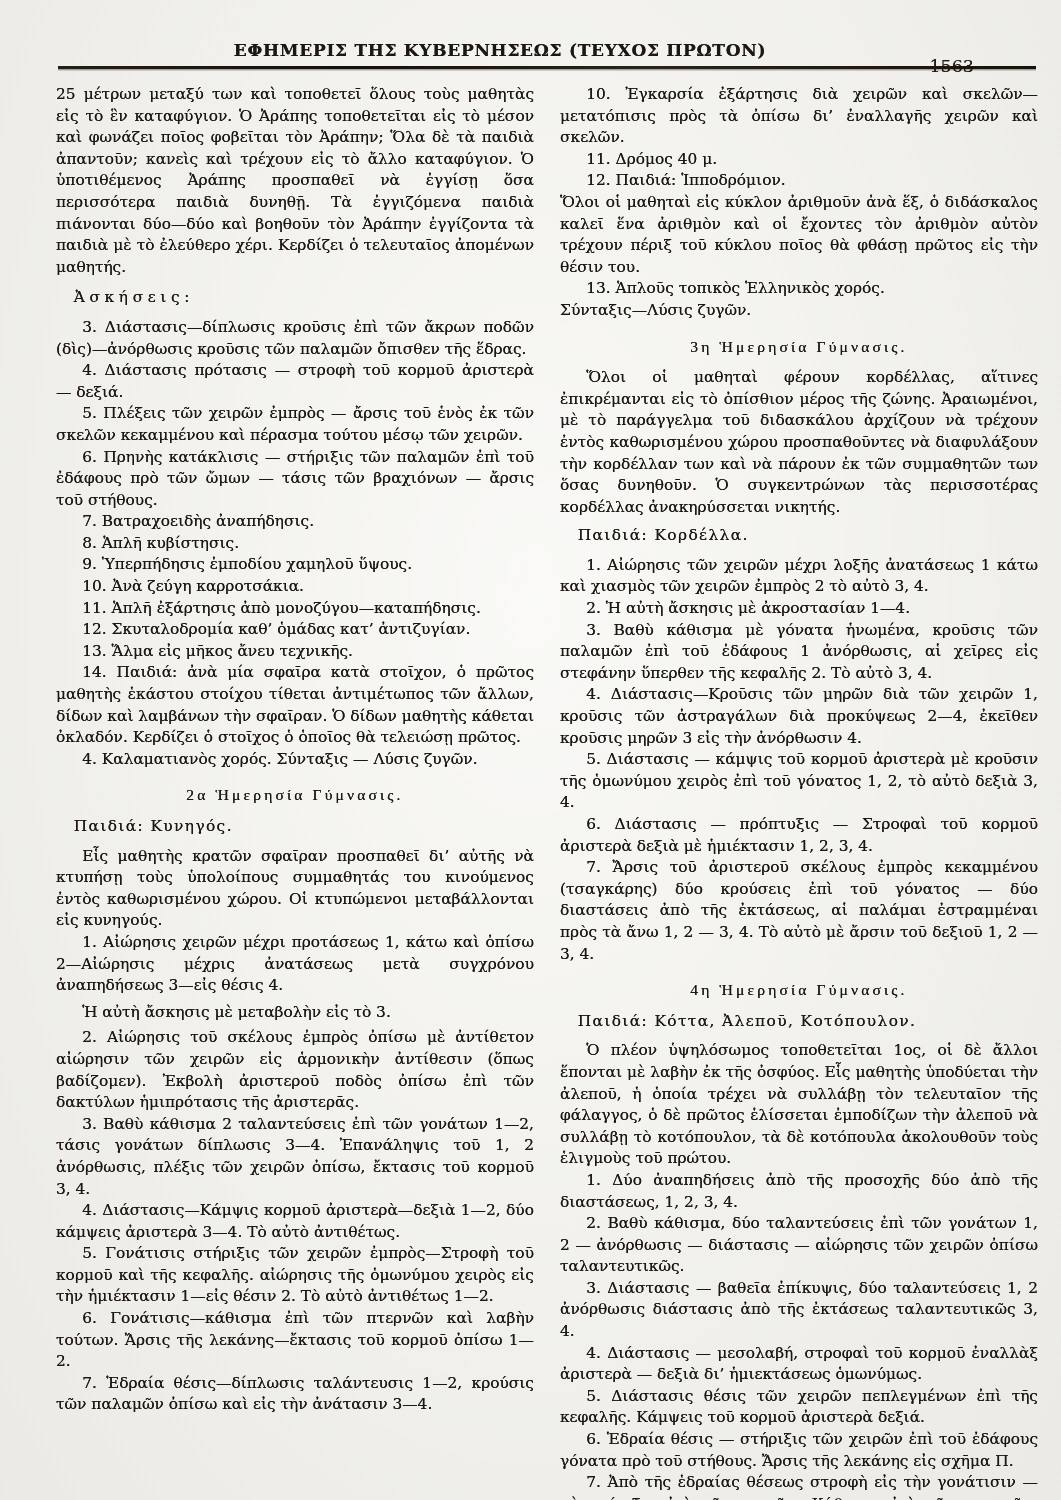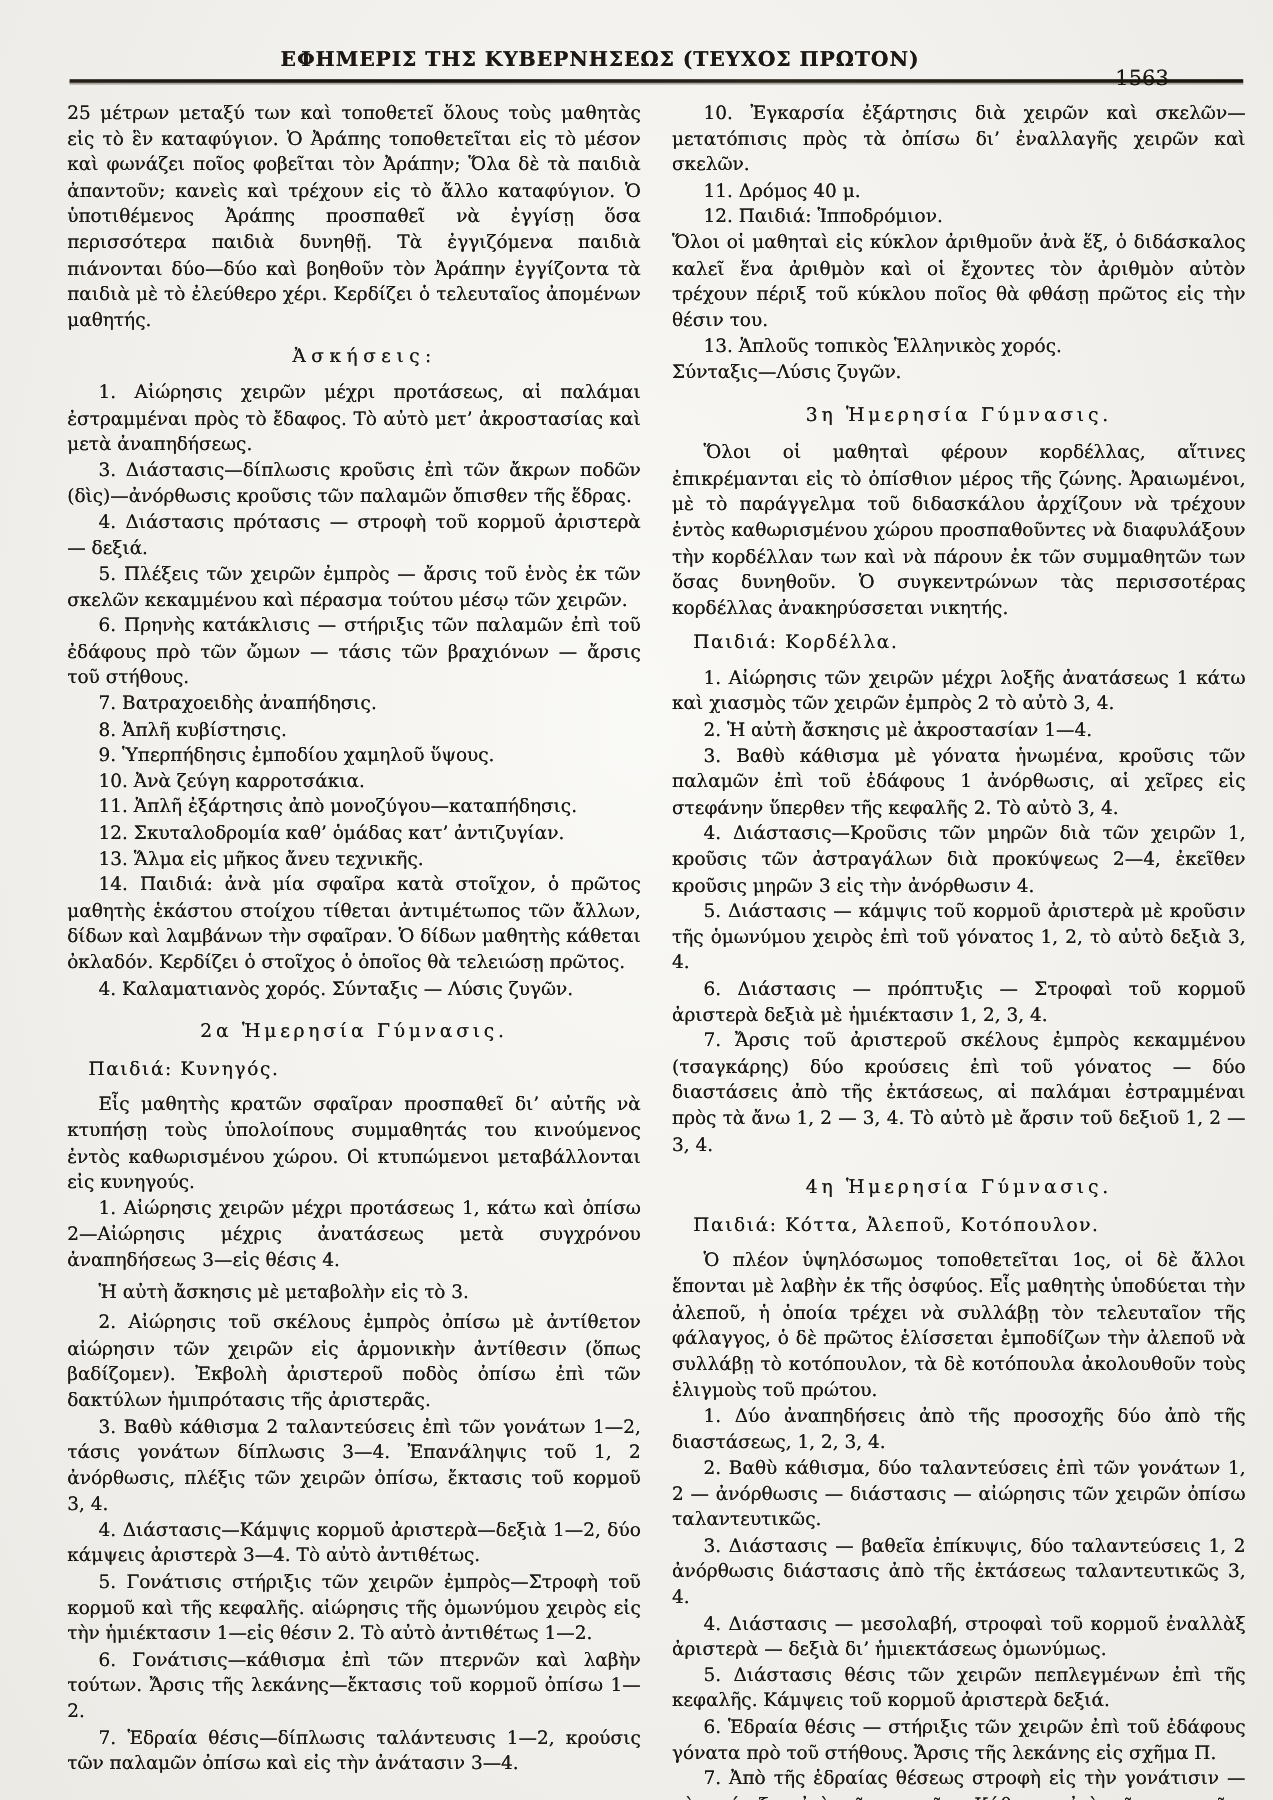--- a/index.html
+++ b/index.html
@@ -54,42 +54,42 @@
     width:478px;
     font-size:15.4px;
     line-height:21.6px;
     text-shadow:0 0 0.55px rgba(25,19,10,0.85);
   }
   .blk{margin:0; text-align:justify;}
   .p-item{text-indent:1.7em;}
   .p-body{text-indent:0;}
   .p-note{text-indent:1.7em; margin:5px 0 4px;}
   .p-label{text-indent:1.15em; letter-spacing:0.09em; margin:7px 0 8px; text-align:left;}
-  .p-spaced{text-indent:1.15em; letter-spacing:0.3em; margin:9px 0 8px; text-align:center;}
+  .p-spaced{text-indent:1.15em; letter-spacing:0.3em; margin:9px 0 8px; text-align:left;}
   .h-center{
     text-align:center; text-indent:0;
     letter-spacing:0.2em;
     margin:14px 0 10px;
     font-size:15.6px;
+    font-family:Liberation Serif, serif;
   }
 </style>
 </head>
 <body>
 
 <div class="page">
   <div class="header">
     <div class="title">ΕΦΗΜΕΡΙΣ ΤΗΣ ΚΥΒΕΡΝΗΣΕΩΣ (ΤΕΥΧΟΣ ΠΡΩΤΟΝ)</div>
     <div class="pagenum">1563</div>
   </div>
   <div class="rule"></div>
   <div class="columns">
     <div class="col" id="col-left">
         <p class="blk p-body">25 μέτρων μεταξύ των καὶ τοποθετεῖ ὅλους τοὺς μαθητὰς εἰς τὸ ἓν καταφύγιον. Ὁ Ἀράπης τοποθετεῖται εἰς τὸ μέσον καὶ φωνάζει ποῖος φοβεῖται τὸν Ἀράπην; Ὅλα δὲ τὰ παιδιὰ ἀπαντοῦν; κανεὶς καὶ τρέχουν εἰς τὸ ἄλλο καταφύγιον. Ὁ ὑποτιθέμενος Ἀράπης προσπαθεῖ νὰ ἐγγίσῃ ὅσα περισσότερα παιδιὰ δυνηθῇ. Τὰ ἐγγιζόμενα παιδιὰ πιάνονται δύο—δύο καὶ βοηθοῦν τὸν Ἀράπην ἐγγίζοντα τὰ παιδιὰ μὲ τὸ ἐλεύθερο χέρι. Κερδίζει ὁ τελευταῖος ἀπομένων μαθητής.</p>
         <p class="blk p-spaced">Ἀσκήσεις:</p>
-        <p class="blk p-item">1. Αἰώρησις χειρῶν μέχρι προτάσεως, αἱ παλάμαι ἐστραμμέναι πρὸς τὸ ἔδαφος. Τὸ αὐτὸ μετ’ ἀκροστασίας καὶ μετὰ ἀναπηδήσεως.</p>
         <p class="blk p-item">3. Διάστασις—δίπλωσις κροῦσις ἐπὶ τῶν ἄκρων ποδῶν (δὶς)—ἀνόρθωσις κροῦσις τῶν παλαμῶν ὄπισθεν τῆς ἕδρας.</p>
         <p class="blk p-item">4. Διάστασις πρότασις — στροφὴ τοῦ κορμοῦ ἀριστερὰ — δεξιά.</p>
         <p class="blk p-item">5. Πλέξεις τῶν χειρῶν ἐμπρὸς — ἄρσις τοῦ ἑνὸς ἐκ τῶν σκελῶν κεκαμμένου καὶ πέρασμα τούτου μέσῳ τῶν χειρῶν.</p>
         <p class="blk p-item">6. Πρηνὴς κατάκλισις — στήριξις τῶν παλαμῶν ἐπὶ τοῦ ἐδάφους πρὸ τῶν ὤμων — τάσις τῶν βραχιόνων — ἄρσις τοῦ στήθους.</p>
         <p class="blk p-item">7. Βατραχοειδὴς ἀναπήδησις.</p>
         <p class="blk p-item">8. Ἁπλῆ κυβίστησις.</p>
         <p class="blk p-item">9. Ὑπερπήδησις ἐμποδίου χαμηλοῦ ὕψους.</p>
         <p class="blk p-item">10. Ἀνὰ ζεύγη καρροτσάκια.</p>
         <p class="blk p-item">11. Ἁπλῆ ἐξάρτησις ἀπὸ μονοζύγου—καταπήδησις.</p>
         <p class="blk p-item">12. Σκυταλοδρομία καθ’ ὁμάδας κατ’ ἀντιζυγίαν.</p>

